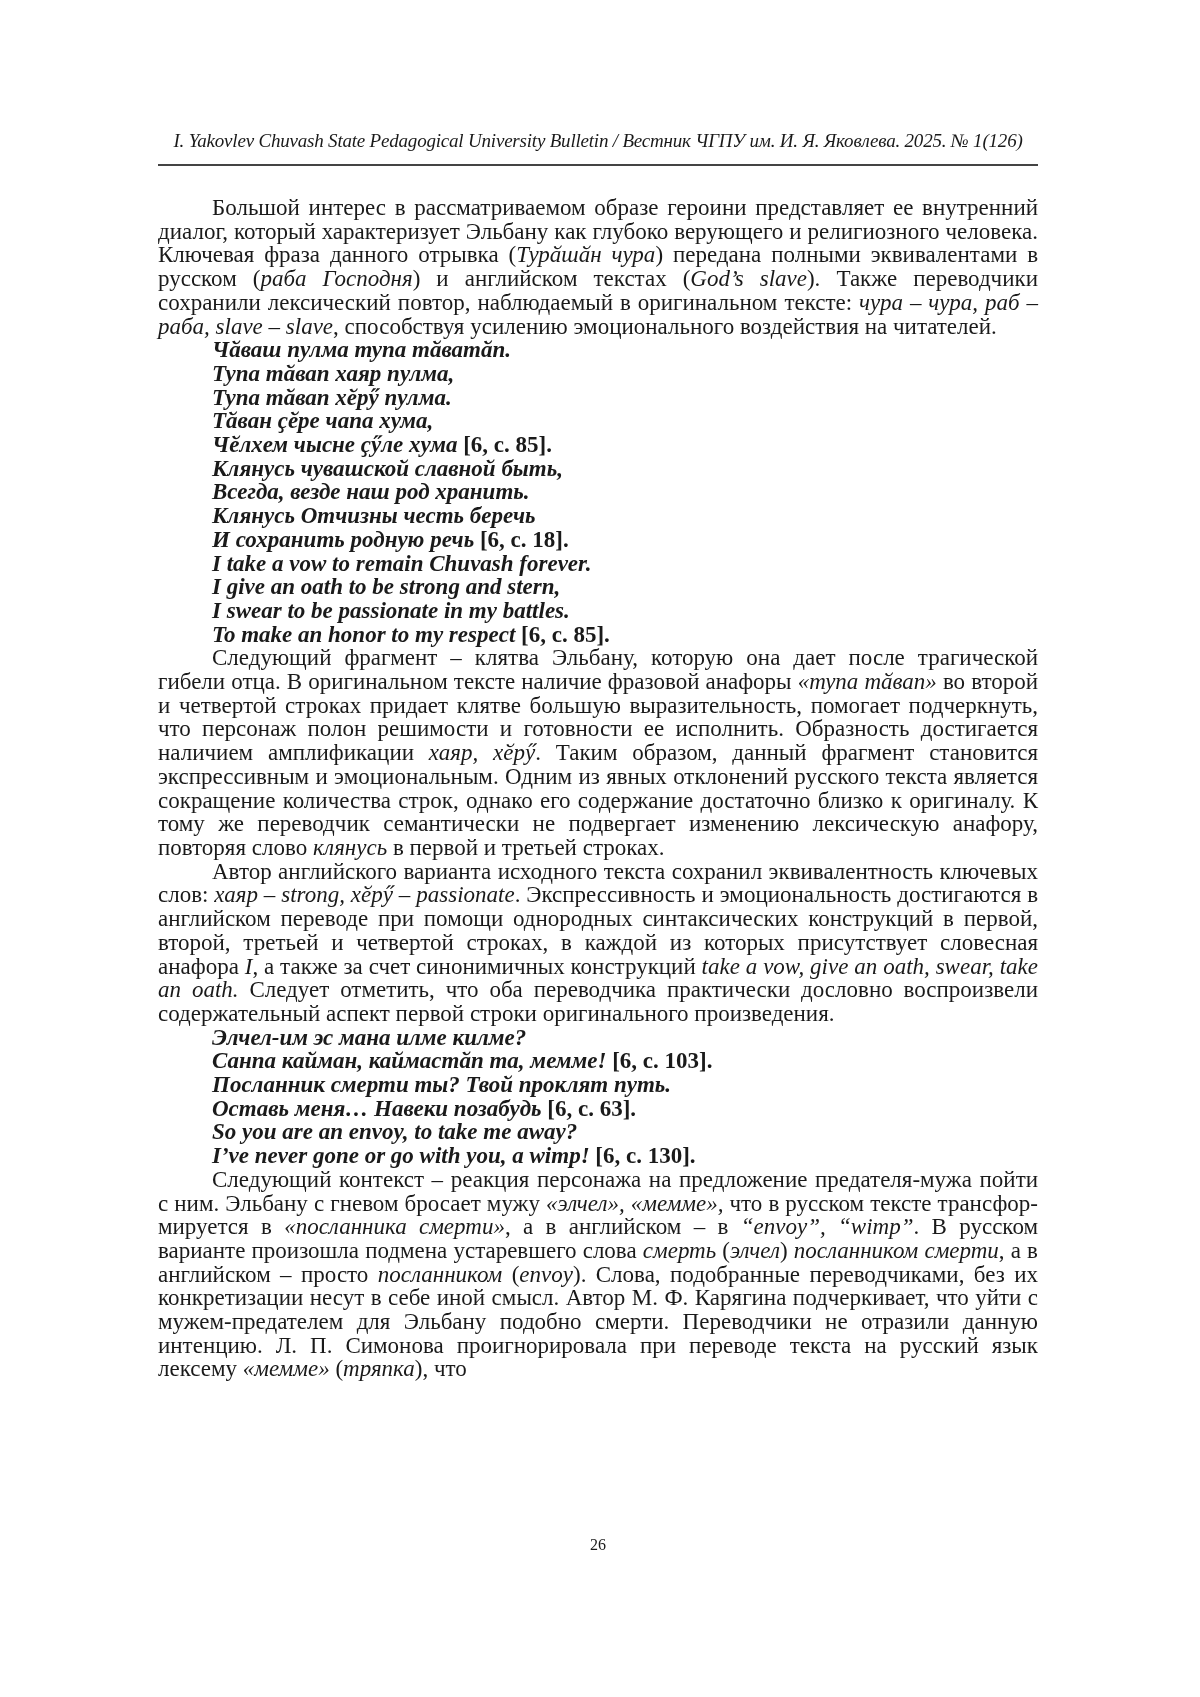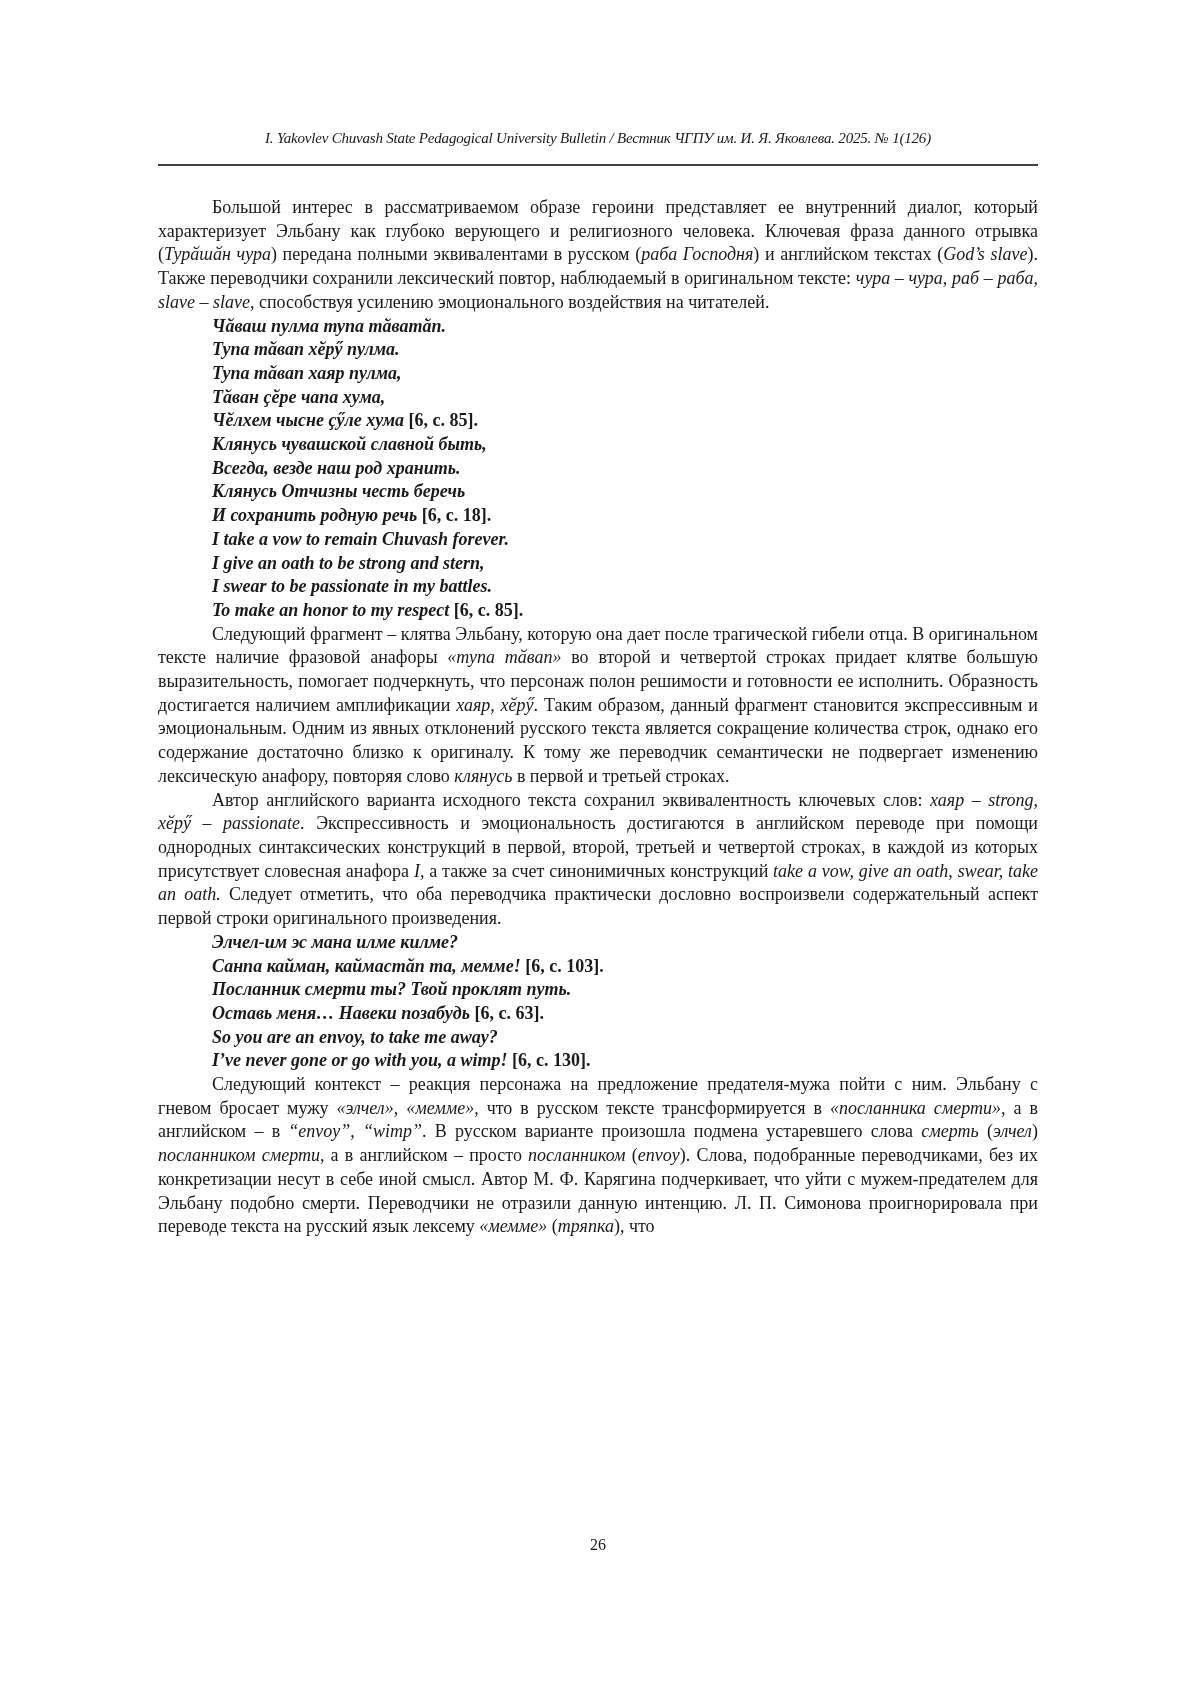--- a/index.html
+++ b/index.html
@@ -1,43 +1,43 @@
 <!DOCTYPE html>
 <html><head>
 <meta charset="utf-8">
 <style>
   html, body { margin: 0; padding: 0; background: #ffffff; }
   body { width: 1200px; height: 1697px; position: relative; overflow: hidden; }
   .page { position: absolute; left: 158px; top: 0; width: 880px; color: #1a1a1a;
           font-family: "Liberation Serif", "DejaVu Serif", serif; }
   .running-head { position: absolute; top: 130px; left: 0; width: 880px; text-align: center;
-          font-style: italic; font-size: 15px; letter-spacing: -0.2px; white-space: nowrap; }
+          font-style: italic; font-size: 19px; letter-spacing: -0.2px; white-space: nowrap; }
   .head-rule { position: absolute; top: 164px; left: 0; width: 880px; height: 0; border-top: 2px solid #444; }
-  .body { position: absolute; top: 196px; left: 0; width: 880px; font-size: 18px; line-height: 23.7px; }
+  .body { position: absolute; top: 196px; left: 0; width: 880px; font-size: 23px; line-height: 23.7px; }
   p { margin: 0; text-align: justify; text-indent: 54px; hyphens: manual; }
   .verse { margin: 0; padding-left: 54px; }
   .verse div { white-space: nowrap; font-weight: bold; }
   i, em { font-style: italic; }
   .page-number { position: absolute; top: 1536px; left: 0; width: 880px; text-align: center; font-size: 16px; }
 </style>
 </head>
 <body>
 
 <div class="page">
   <div class="running-head">I. Yakovlev Chuvash State Pedagogical University Bulletin / Вестник ЧГПУ им. И. Я. Яковлева. 2025. № 1(126)</div>
   <div class="head-rule"></div>
 
   <div class="body">
 
     <p><span>Большой интерес в рассматриваемом образе героини представляет ее внутренний диалог, который характеризует Эльбану как глубоко верующего и религиозного человека. Ключевая фраза данного отрывка (</span><i>Турӑшӑн чура</i><span>) передана полными эквивалентами в рус­ском (</span><i>раба Господня</i><span>) и английском текстах (</span><i>God’s slave</i><span>). Также переводчики сохранили лексический повтор, наблюдаемый в оригинальном тексте: </span><i>чура – чура, раб – раба, slave – slave</i><span>, способствуя усилению эмоционального воздействия на читателей.</span></p>
 
     <div class="verse">
       <div><i>Чӑваш пулма тупа тӑватӑп.</i></div>
+      <div><i>Тупа тӑвап хаяр пулма,</i></div>
       <div><i>Тупа тӑвап хӗрӳ пулма.</i></div>
-      <div><i>Тупа тӑвап хаяр пулма,</i></div>
       <div><i>Тӑван ҫӗре чапа хума,</i></div>
       <div><i>Чӗлхем чысне ҫӳле хума</i><span> [6, с. 85].</span></div>
       <div><i>Клянусь чувашской славной быть,</i></div>
       <div><i>Всегда, везде наш род хранить.</i></div>
       <div><i>Клянусь Отчизны честь беречь</i></div>
       <div><i>И сохранить родную речь</i><span> [6, с. 18].</span></div>
       <div><i>I take a vow to remain Chuvash forever.</i></div>
       <div><i>I give an oath to be strong and stern,</i></div>
       <div><i>I swear to be passionate in my battles.</i></div>
       <div><i>To make an honor to my respect</i><span> [6, с. 85].</span></div>

